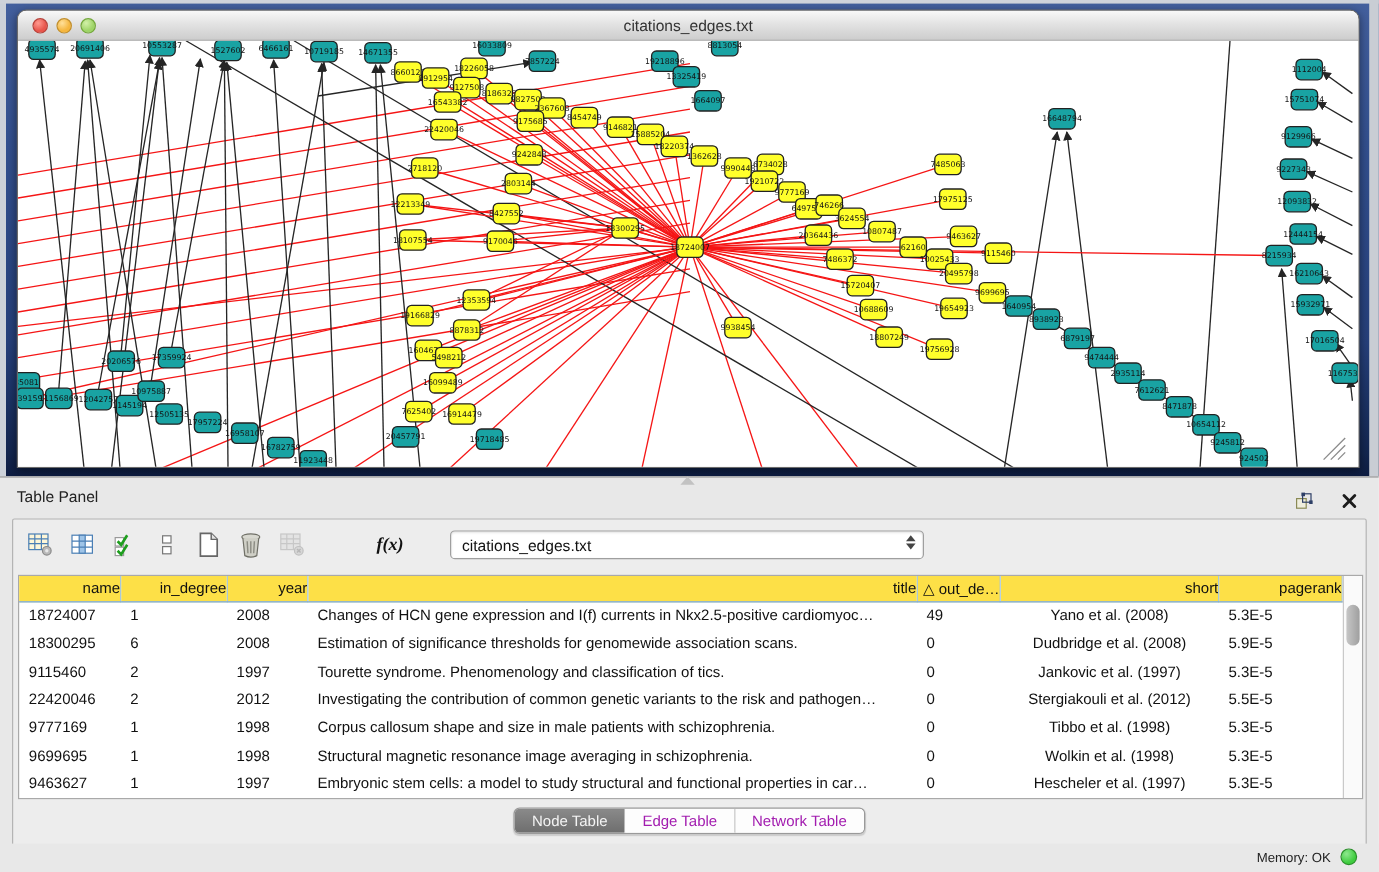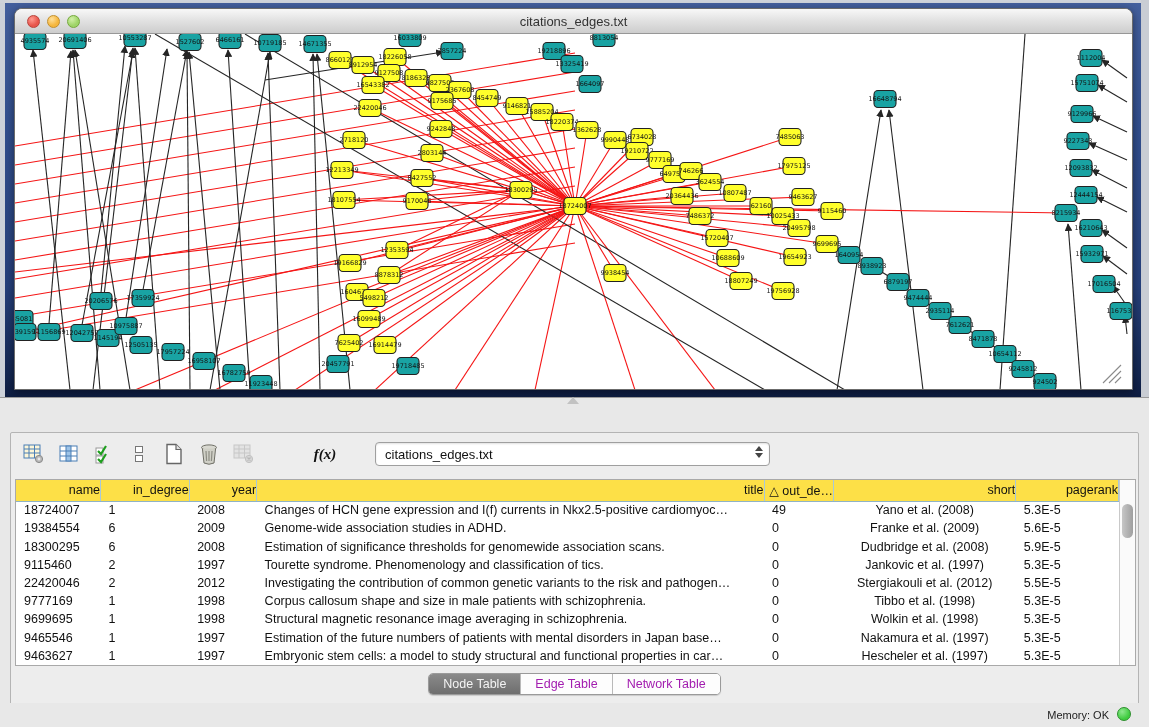--- a/index.html
+++ b/index.html
@@ -662,20 +662,38 @@
               <rect x="823" y="212.5" width="22" height="17" rx="4" fill="#19a3a3" stroke="#222222" stroke-width="1.1"></rect>
               <text x="834" y="223.2" font-size="6.5" font-family="DejaVu Sans, sans-serif" fill="#141414" text-anchor="middle">1640954</text>
             </g>
           </svg>
       </div>
     </div>
   </div>
 
   <div id="tablepanel">
     <div id="panel-grip"></div>
+    <div id="panel-header">
+      <span class="ptitle">Table Panel</span>
+      <span class="hicons">
+        <span class="tbicon">
+          <svg width="15" height="15" viewBox="0 0 15 15">
+            <rect x="1.5" y="5.5" width="8" height="8" fill="#efeedd" stroke="#8a8a55"></rect>
+            <rect x="6.5" y="1.5" width="7" height="7" fill="none" stroke="#2e3f66"></rect>
+            <rect x="5.5" y="0.5" width="3" height="3" fill="#2e3f66"></rect>
+            <rect x="12" y="7" width="3" height="3" fill="#2e3f66"></rect>
+          </svg>
+        </span>
+        <span class="tbicon">
+          <svg width="13" height="13" viewBox="0 0 13 13">
+            <path d="M2 2 L11 11 M11 2 L2 11" stroke="#1c1c1c" stroke-width="2.4" stroke-linecap="round"></path>
+          </svg>
+        </span>
+      </span>
+    </div>
 
     <div id="content-panel">
 
       <div id="toolbar">
         <span class="tbicon">
           <svg width="22" height="20" viewBox="0 0 22 20">
             <rect x="1" y="1" width="16" height="13" fill="#fdf6d8" stroke="#4a7fb5"></rect>
             <path d="M1 5 H17 M1 9 H17 M6 1 V14 M11.5 1 V14" stroke="#4a7fb5" stroke-width="1"></path>
             <circle cx="16" cy="15" r="3.6" fill="#b9b9b9" stroke="#8a8a8a"></circle>
             <circle cx="16" cy="15" r="1.4" fill="#e8e8e8"></circle>
@@ -758,29 +776,20 @@
             </thead>
           <tbody id="bodyrows">
               <tr>
                 <td class="">18724007</td>
                 <td class="">1</td>
                 <td class="">2008</td>
                 <td class="">Changes of HCN gene expression and I(f) currents in Nkx2.5-positive cardiomyoc…</td>
                 <td class="">49</td>
                 <td class="c-center">Yano et al. (2008)</td>
                 <td class="">5.3E-5</td>
-              </tr>
-              <tr>
-                <td class="">19384554</td>
-                <td class="">6</td>
-                <td class="">2009</td>
-                <td class="">Genome-wide association studies in ADHD.</td>
-                <td class="">0</td>
-                <td class="c-center">Franke et al. (2009)</td>
-                <td class="">5.6E-5</td>
               </tr>
               <tr>
                 <td class="">18300295</td>
                 <td class="">6</td>
                 <td class="">2008</td>
                 <td class="">Estimation of significance thresholds for genomewide association scans.</td>
                 <td class="">0</td>
                 <td class="c-center">Dudbridge et al. (2008)</td>
                 <td class="">5.9E-5</td>
               </tr>
@@ -814,29 +823,20 @@
               <tr>
                 <td class="">9699695</td>
                 <td class="">1</td>
                 <td class="">1998</td>
                 <td class="">Structural magnetic resonance image averaging in schizophrenia.</td>
                 <td class="">0</td>
                 <td class="c-center">Wolkin et al. (1998)</td>
                 <td class="">5.3E-5</td>
               </tr>
               <tr>
-                <td class="">9465546</td>
-                <td class="">1</td>
-                <td class="">1997</td>
-                <td class="">Estimation of the future numbers of patients with mental disorders in Japan base…</td>
-                <td class="">0</td>
-                <td class="c-center">Nakamura et al. (1997)</td>
-                <td class="">5.3E-5</td>
-              </tr>
-              <tr>
                 <td class="">9463627</td>
                 <td class="">1</td>
                 <td class="">1997</td>
                 <td class="">Embryonic stem cells: a model to study structural and functional properties in car…</td>
                 <td class="">0</td>
                 <td class="c-center">Hescheler et al. (1997)</td>
                 <td class="">5.3E-5</td>
               </tr>
             </tbody>
         </table>

